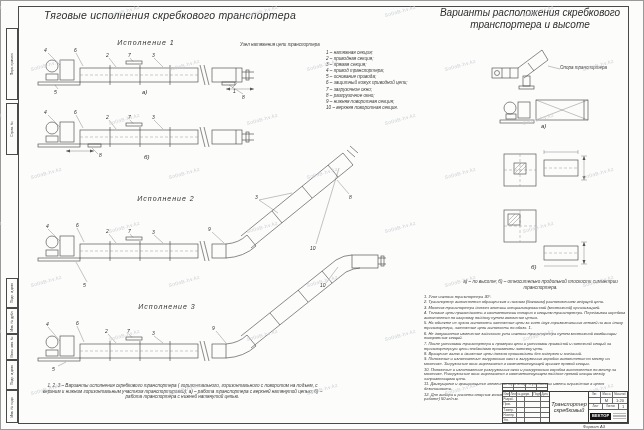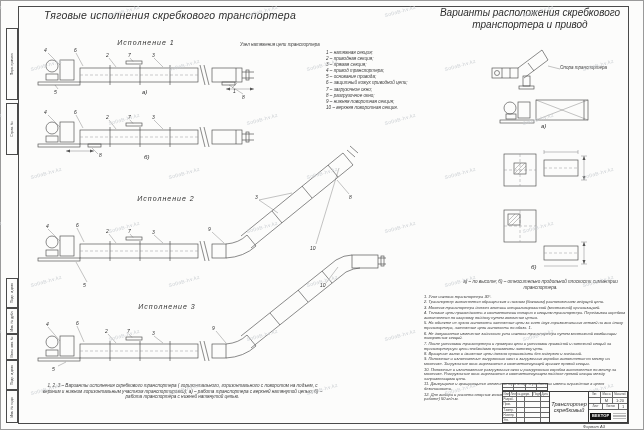--- a/index.html
+++ b/index.html
@@ -61,21 +61,21 @@
 </head>
 <body>
 
 <div class="sheet">
 
   <div class="frame"></div>
 
   <div class="abs title-l" style="left:30px;top:9px;width:280px;">Тяговые исполнения скребкового транспортера</div>
   <div class="abs title-r" style="left:425px;top:7px;width:210px;">
     <div>Варианты расположения скребкового</div>
-    <div>транспортера и привод</div>
+    <div>транспортера и высоте</div>
   </div>
 
   <div class="abs execlab" style="left:96px;top:39px;width:100px;">Исполнение  1</div>
   <div class="abs tiny" style="left:240px;top:42px;width:100px;">Узел натяжения цепи транспортера</div>
   <div class="abs execlab" style="left:116px;top:195px;width:100px;">Исполнение  2</div>
   <div class="abs execlab" style="left:117px;top:303px;width:100px;">Исполнение  3</div>
   <div class="abs tiny" style="left:560px;top:65px;width:70px;">Опора транспортера</div>
   <div class="abs sublab" style="left:541px;top:123px;">а)</div>
   <div class="abs sublab" style="left:531px;top:264px;">б)</div>
 

